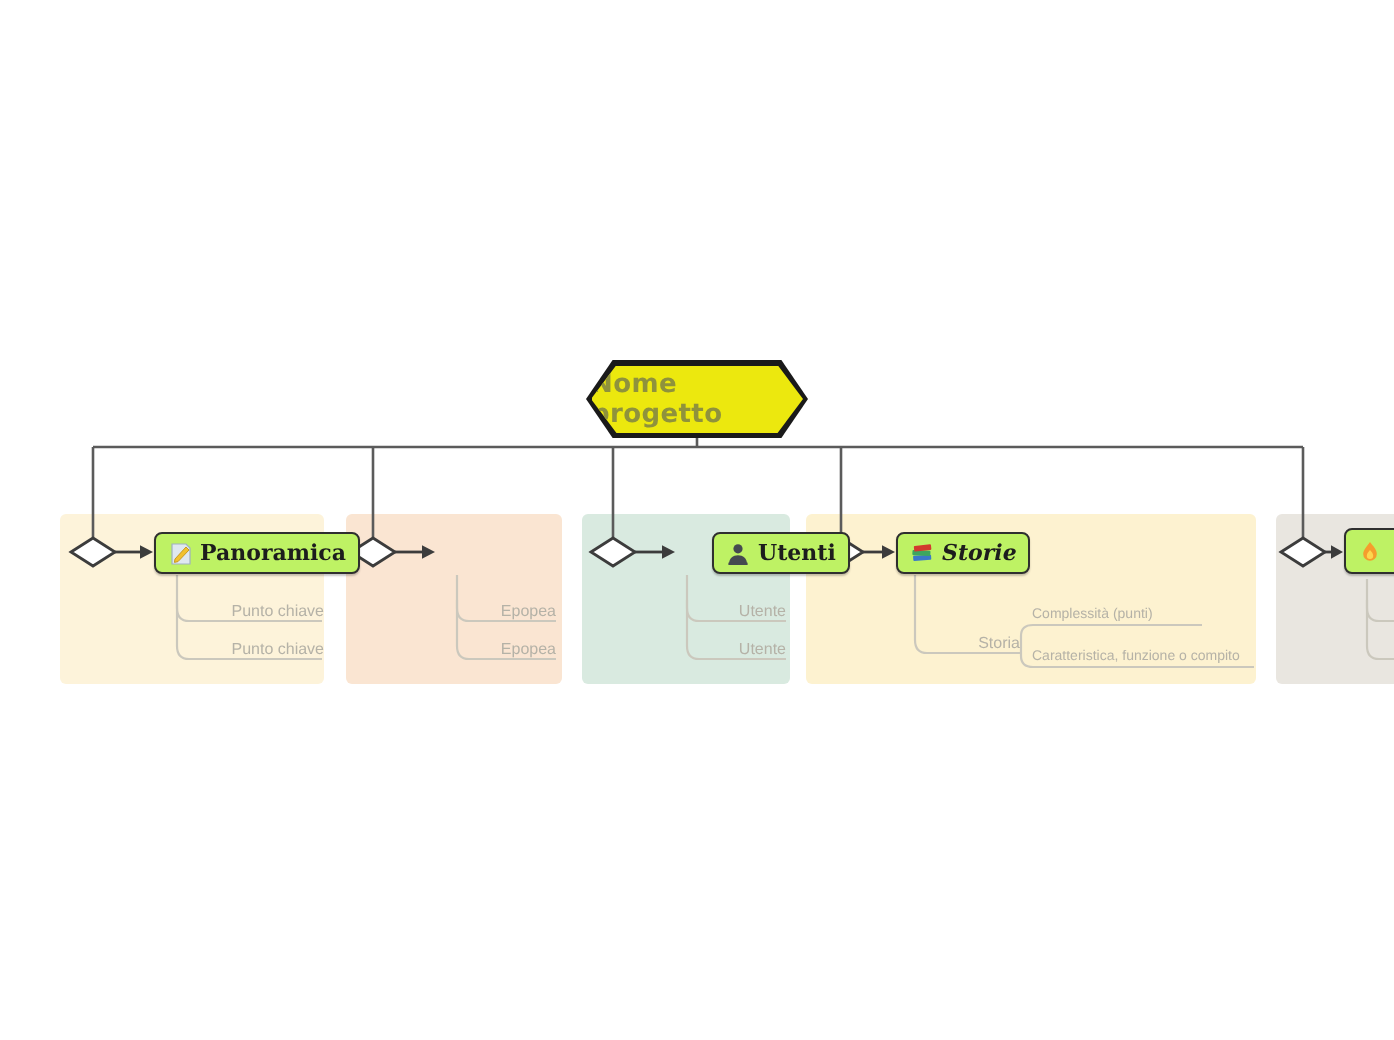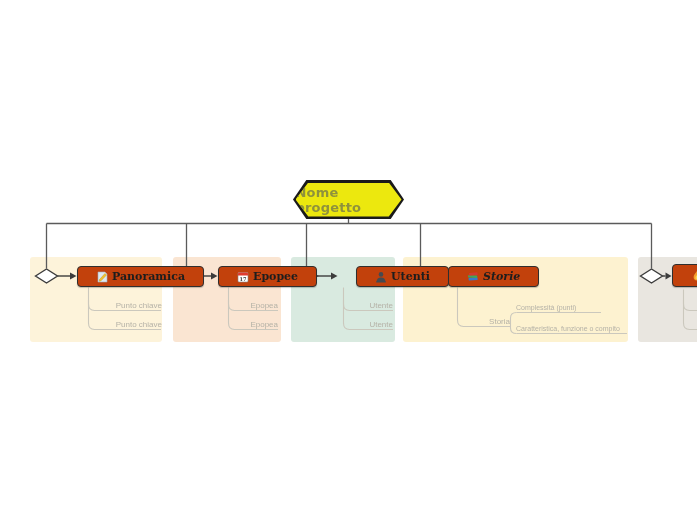--- a/index.html
+++ b/index.html
@@ -16,21 +16,21 @@
   
   .section{position:absolute;top:257px;height:85px;border-radius:3px;}
   .sec-0{left:30px;width:132px;background:#fdf3da;}
   .sec-1{left:173px;width:108px;background:#fae5d2;}
   .sec-2{left:291px;width:104px;background:#d9eae0;}
   .sec-3{left:403px;width:225px;background:#fdf2d0;}
   .sec-4{left:638px;width:65px;background:#e9e6e0;}
 
   
   .node{position:absolute;top:266px;display:flex;align-items:center;gap:4px;height:21px;
-    padding:0 18px;background:#c2410c;border:1.5px solid #2f2f2f;border-radius:4px;
+    padding:0 6px;background:#bef264;border:1.5px solid #2f2f2f;border-radius:4px;
     font-family:"DejaVu Serif",serif;font-weight:bold;font-size:11px;color:#1d1d1d;
     white-space:nowrap;box-sizing:border-box;box-shadow:0 1px 1px rgba(0,0,0,.22);}
   .node .icon{display:flex;align-items:center;}
   .node-0{left:77px;}
   .node-1{left:218px;}
   .node-2{left:356px;}
   .node-3{left:448px;font-style:italic;}
   .node-4{left:672px;top:264px;height:23px;width:40px;}
 
   
@@ -117,30 +117,20 @@
   <div class="node node-0">
     <span class="icon">
       <svg width="12" height="12" viewBox="0 0 12 12">
         <path d="M2 1h7l2 2v8H2z" fill="#dfe8f0" stroke="#9fb0bf" stroke-width="0.6"></path>
         <path d="M3.5 8.5 L9 2.5 L10.5 4 L5 9.8 L3.2 10.2 Z" fill="#f2c12e" stroke="#c79a1f" stroke-width="0.5"></path>
       </svg>
     </span>
     <span>Panoramica</span>
   </div>
 
-  <div class="node node-1">
-    <span class="icon">
-      <svg width="12" height="12" viewBox="0 0 12 12">
-        <rect x="1" y="1.5" width="10" height="9.5" rx="1" fill="#ffffff" stroke="#888888" stroke-width="0.6"></rect>
-        <path d="M1 2.5 Q1 1.5 2 1.5 H10 Q11 1.5 11 2.5 V4.5 H1 Z" fill="#e03b2f"></path>
-        <text x="6" y="9.6" font-size="5" font-weight="bold" text-anchor="middle" fill="#333333">17</text>
-      </svg>
-    </span>
-    <span>Epopee</span>
-  </div>
 
   <div class="node node-2">
     <span class="icon">
       <svg width="12" height="12" viewBox="0 0 12 12">
         <circle cx="6" cy="3.4" r="2.3" fill="#454a50"></circle>
         <path d="M1.5 11 C1.5 8 3.5 6.6 6 6.6 S10.5 8 10.5 11 Z" fill="#454a50"></path>
         <rect x="1.2" y="10.3" width="9.6" height="1.2" fill="#454a50"></rect>
       </svg>
     </span>
     <span>Utenti</span>

